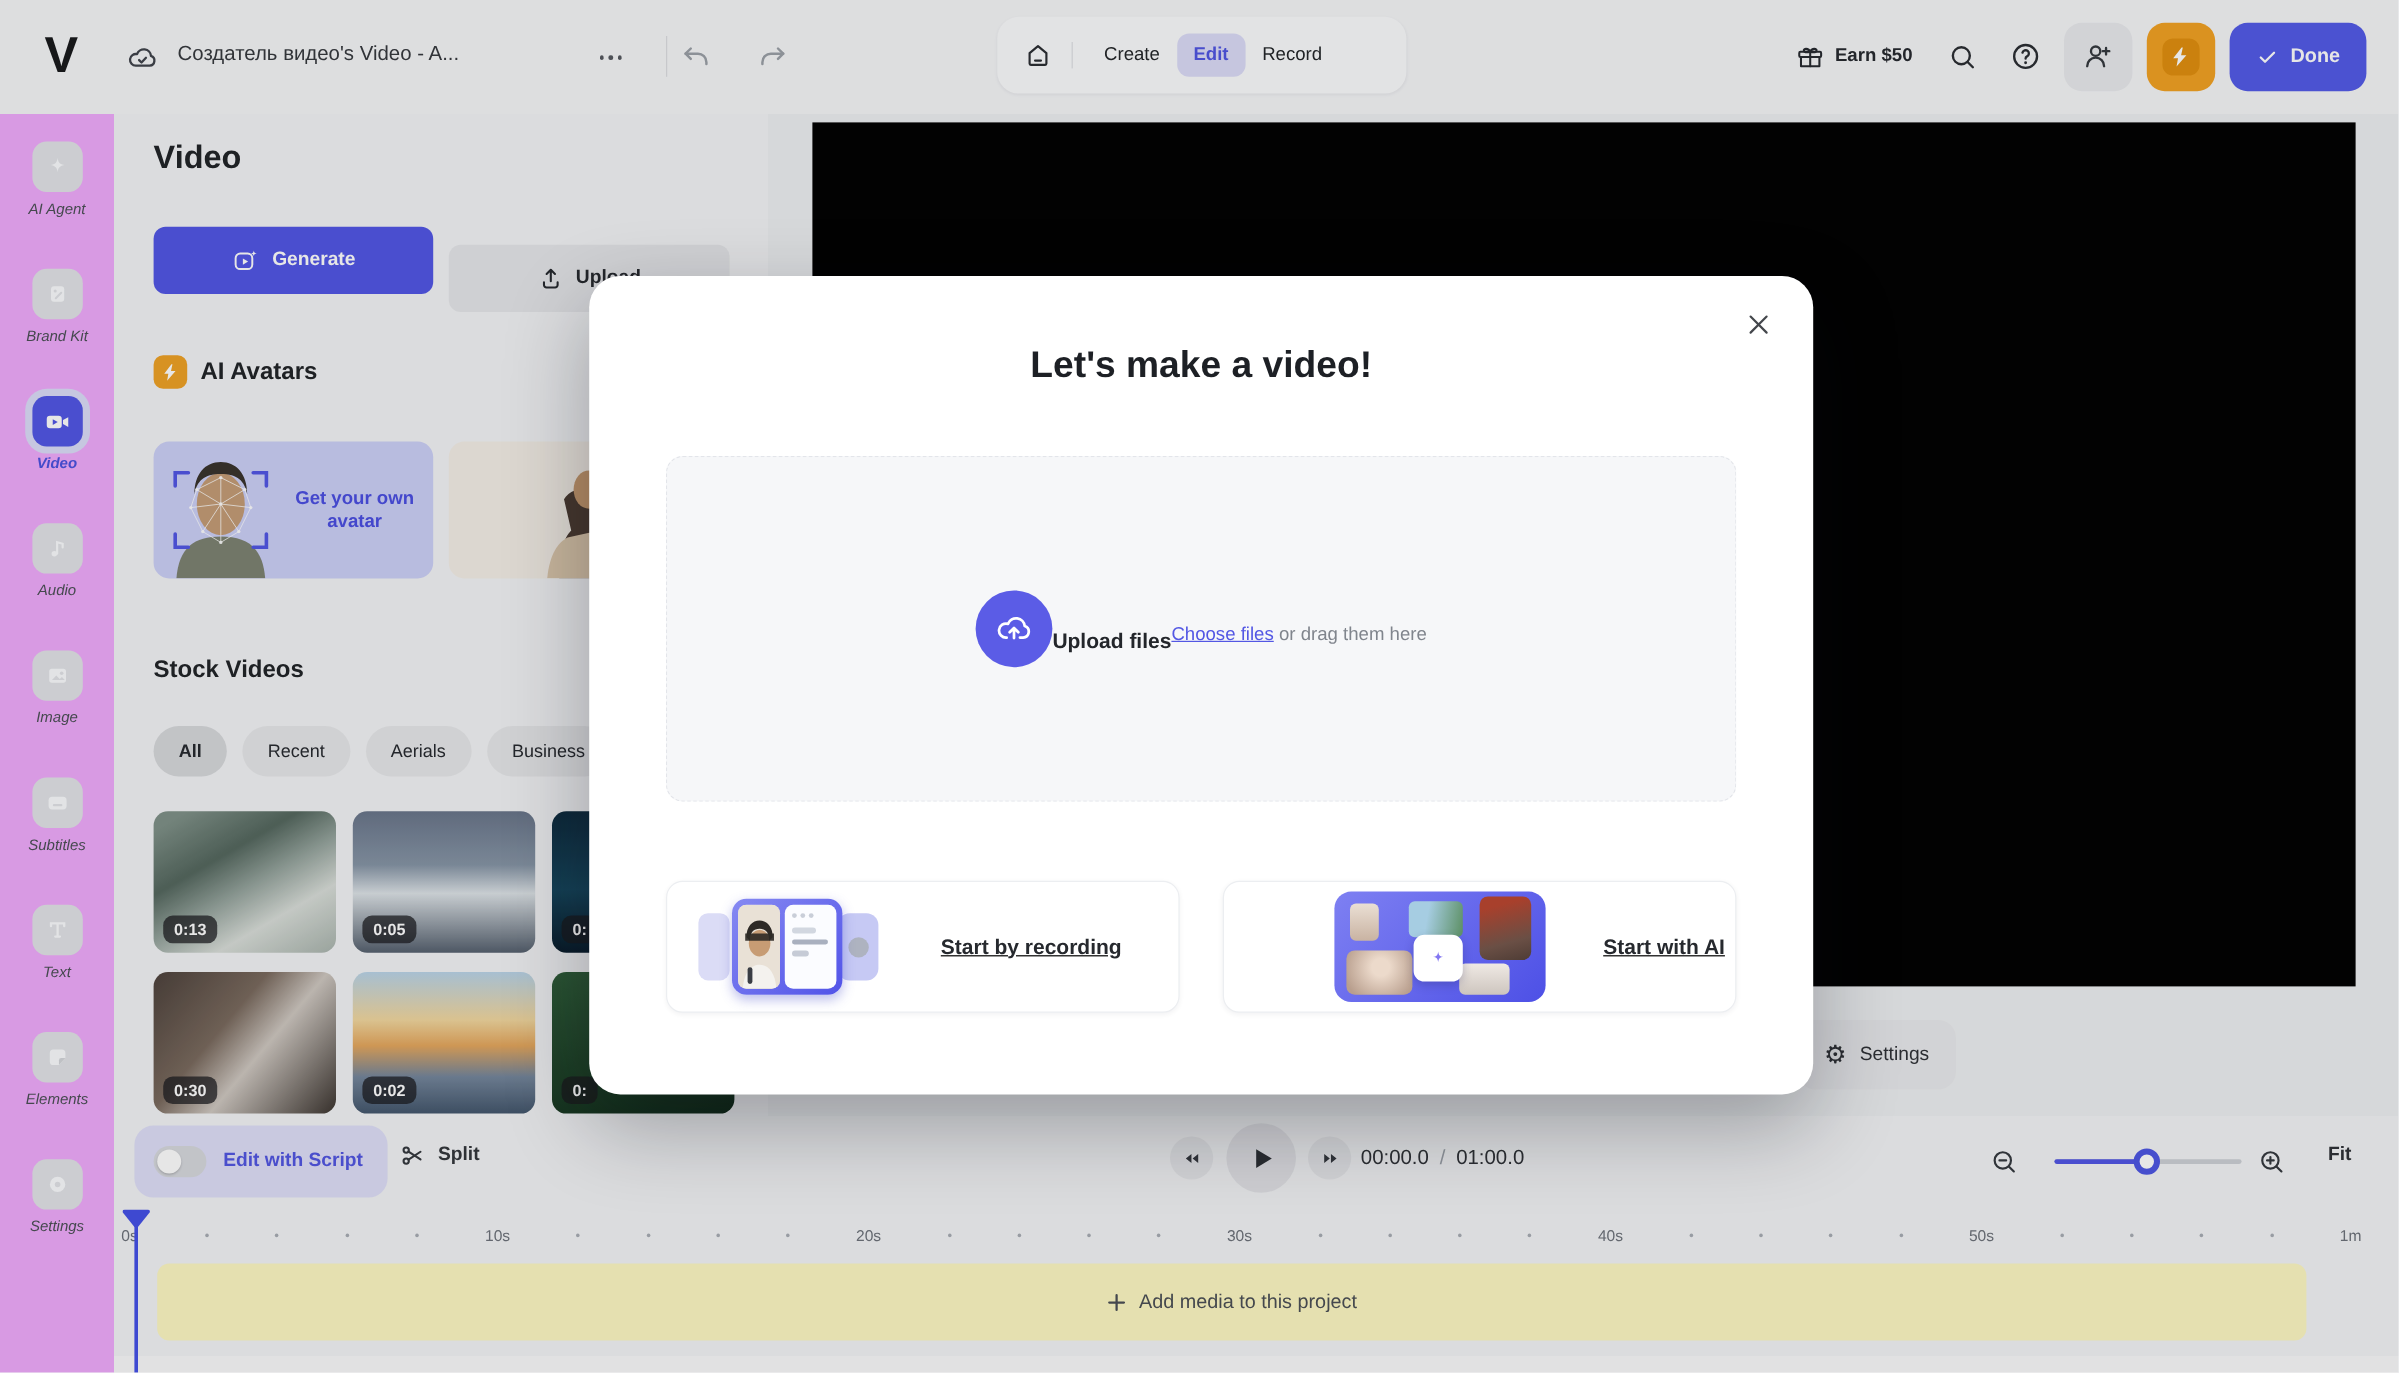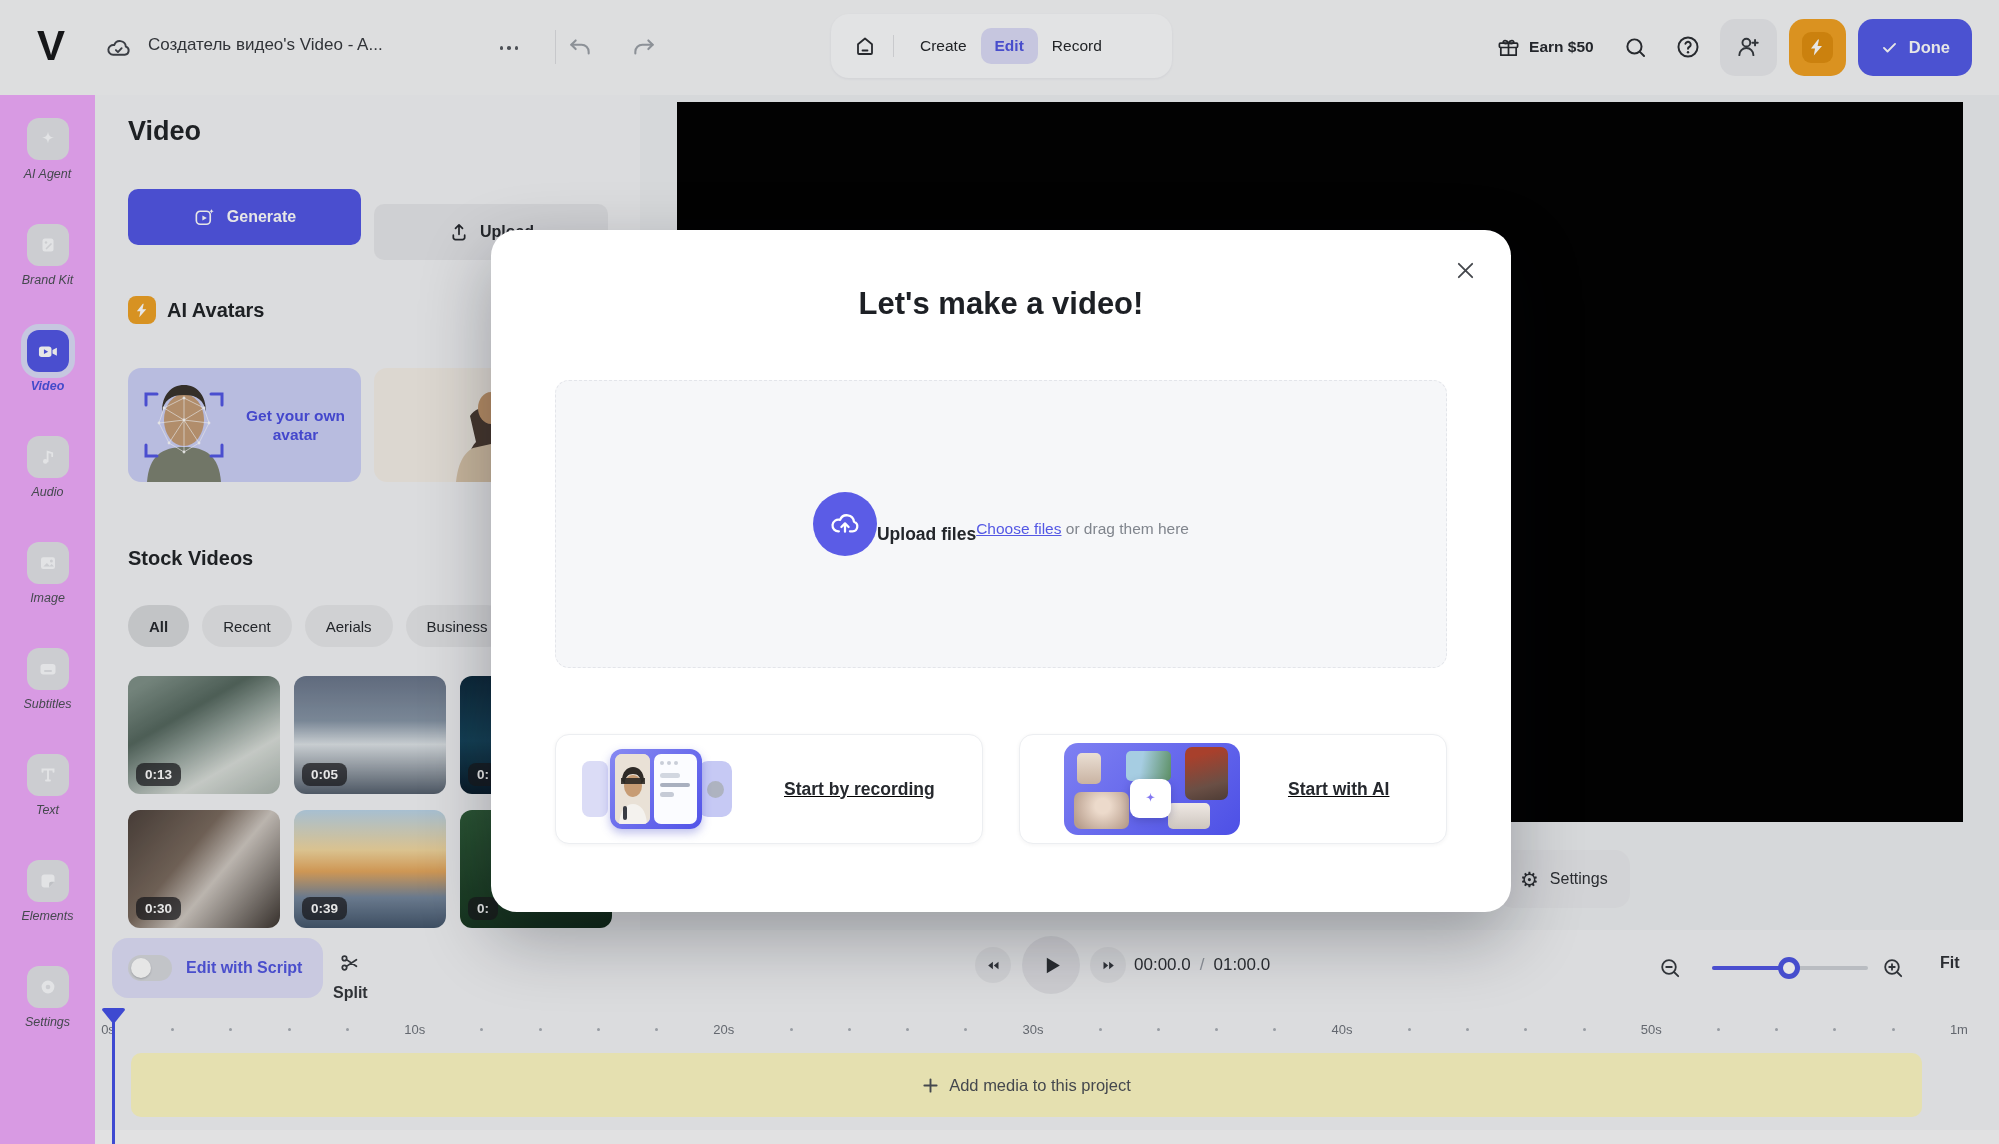--- a/index.html
+++ b/index.html
@@ -71,21 +71,21 @@
   .cv-settings { position:absolute; left:1498px; top:850px; height:58px; padding:0 22px; border-radius:15px; background:#e9eaed; display:flex; align-items:center; gap:11px; z-index:5; cursor:pointer; }
   .cv-settings .gear { font-size:21px; color:#2e3136; line-height:1; }
   .cv-settings span.lbl { font-size:16px; font-weight:500; color:#2e3136; }
 
   
   .timeline { position:absolute; left:95px; top:930px; width:1904px; height:214px; background:#f3f4f6; z-index:2; }
   .script-pill { position:absolute; left:17px; top:8px; width:211px; height:60px; border-radius:16px; background:#dfdff9; display:flex; align-items:center; padding:0 16px; gap:14px; cursor:pointer; }
   .toggle { width:44px; height:26px; border-radius:13px; background:#d7d9de; position:relative; flex:none; }
   .toggle i { position:absolute; left:3px; top:3px; width:20px; height:20px; border-radius:50%; background:#fff; box-shadow:0 1px 2px rgba(0,0,0,.2); }
   .script-pill span { font-size:16px; font-weight:600; color:#5156e2; }
-  .split-btn { position:absolute; left:238px; top:22px; display:flex; align-items:center; gap:10px; cursor:pointer;flex-direction:column; }
+  .split-btn { position:absolute; left:238px; top:22px; display:flex; align-items:center; gap:10px; cursor:pointer; }
   .split-btn span { font-size:16px; font-weight:600; color:#33363b; }
   .tr-btn { position:absolute; border-radius:50%; display:flex; align-items:center; justify-content:center; cursor:pointer; }
   .tr-small { width:36px; height:36px; background:#e7e8eb; }
   .play-btn { left:927px; top:6px; width:58px; height:58px; background:#e3e4e8; }
   .time-disp { position:absolute; left:1039px; top:25px; font-size:17px; color:#2e3136; font-weight:500; display:flex; gap:9px; }
   .time-disp .sep { color:#9ba0a8; }
   .zslider { position:absolute; left:1617px; top:36px; width:156px; height:4px; border-radius:2px; background:#cdd0d6; cursor:pointer; }
   .zslider .fill { position:absolute; left:0; top:0; height:4px; width:77px; border-radius:2px; background:#5156e6; }
   .zslider .knob { position:absolute; left:66px; top:-9px; width:22px; height:22px; border-radius:50%; background:#fff; border:5.5px solid #4d55e4; }
   .fit-btn { position:absolute; left:1845px; top:24px; font-size:16px; font-weight:600; color:#2e3136; cursor:pointer; }
@@ -103,21 +103,21 @@
   .modal { position:absolute; left:491px; top:230px; width:1020px; height:682px; background:#fff; border-radius:26px; box-shadow:0 26px 70px rgba(10,12,24,.30); z-index:60; }
   .modal-close { position:absolute; right:26px; top:20px; width:40px; height:40px; display:flex; align-items:center; justify-content:center; cursor:pointer; }
   .modal-title { position:absolute; left:0; top:56px; width:100%; text-align:center; font-size:31px; font-weight:700; color:#1d2025; }
   .dropzone { position:absolute; left:64px; top:150px; width:892px; height:288px; background:#f6f7f9; border:1.6px dashed #e3e5ea; border-radius:14px; display:flex; flex-direction:row; align-items:center; justify-content:center; cursor:pointer; }
   .up-circle { width:64px; height:64px; border-radius:50%; background:#5b5ce6; display:flex; align-items:center; justify-content:center; }
   .up-title { margin-top:21px; font-size:17.5px; font-weight:700; color:#23262b; }
   .up-hint { margin-top:9px; font-size:15.5px; color:#80858d; }
   .up-hint a { color:#5357e4; text-decoration:underline; cursor:pointer; }
   .opt-card { position:absolute; top:504px; width:428px; height:110px; background:#fff; border:1px solid #eceef1; border-radius:14px; box-shadow:0 1px 4px rgba(20,22,30,.05); display:flex; align-items:center; cursor:pointer;text-decoration:underline; }
   .opt-card.rec { left:64px; }
-  .opt-card.ai { left:528px; }
+  .opt-card.ai { left:528px;padding-left:48px; }
   .opt-label { font-size:17.5px; font-weight:600; color:#26292e; }
 
   
   .ill-rec { position:relative; width:150px; height:92px; margin-left:26px; flex:none; }
   .ill-rec .ghostL { position:absolute; left:0; top:18px; width:26px; height:56px; border-radius:8px; background:#dbdcf6; }
   .ill-rec .ghostR { position:absolute; right:0; top:18px; width:34px; height:56px; border-radius:10px; background:#c6c9f4; display:flex; align-items:center; justify-content:center; }
   .ill-rec .ghostR i { width:17px; height:17px; border-radius:50%; background:#aeb3c0; }
   .ill-rec .main { position:absolute; left:28px; top:6px; width:92px; height:80px; border-radius:12px; background:linear-gradient(135deg,#8689f2,#5153e8); display:flex; gap:4px; padding:5px; box-shadow:0 4px 10px rgba(70,74,200,.35); }
   .ill-rec .face { width:36px; height:70px; border-radius:7px; overflow:hidden; background:#ece4da; }
   .ill-rec .script { width:43px; height:70px; border-radius:7px; background:#fbfcff; padding:7px 6px; }
@@ -393,21 +393,21 @@
       <div class="thumb t2">
           <span class="dur">0:05</span>
         </div>
       <div class="thumb t3">
           <span class="dur">0:</span>
         </div>
       <div class="thumb t4">
           <span class="dur">0:30</span>
         </div>
       <div class="thumb t5">
-          <span class="dur">0:39</span>
+          <span class="dur">0:02</span>
         </div>
       <div class="thumb t6">
           <span class="dur">0:</span>
         </div>
     </div>
   </div>
 
   <div class="canvas"></div>
   <div class="cv-settings">
     <span class="gear">⚙</span>

